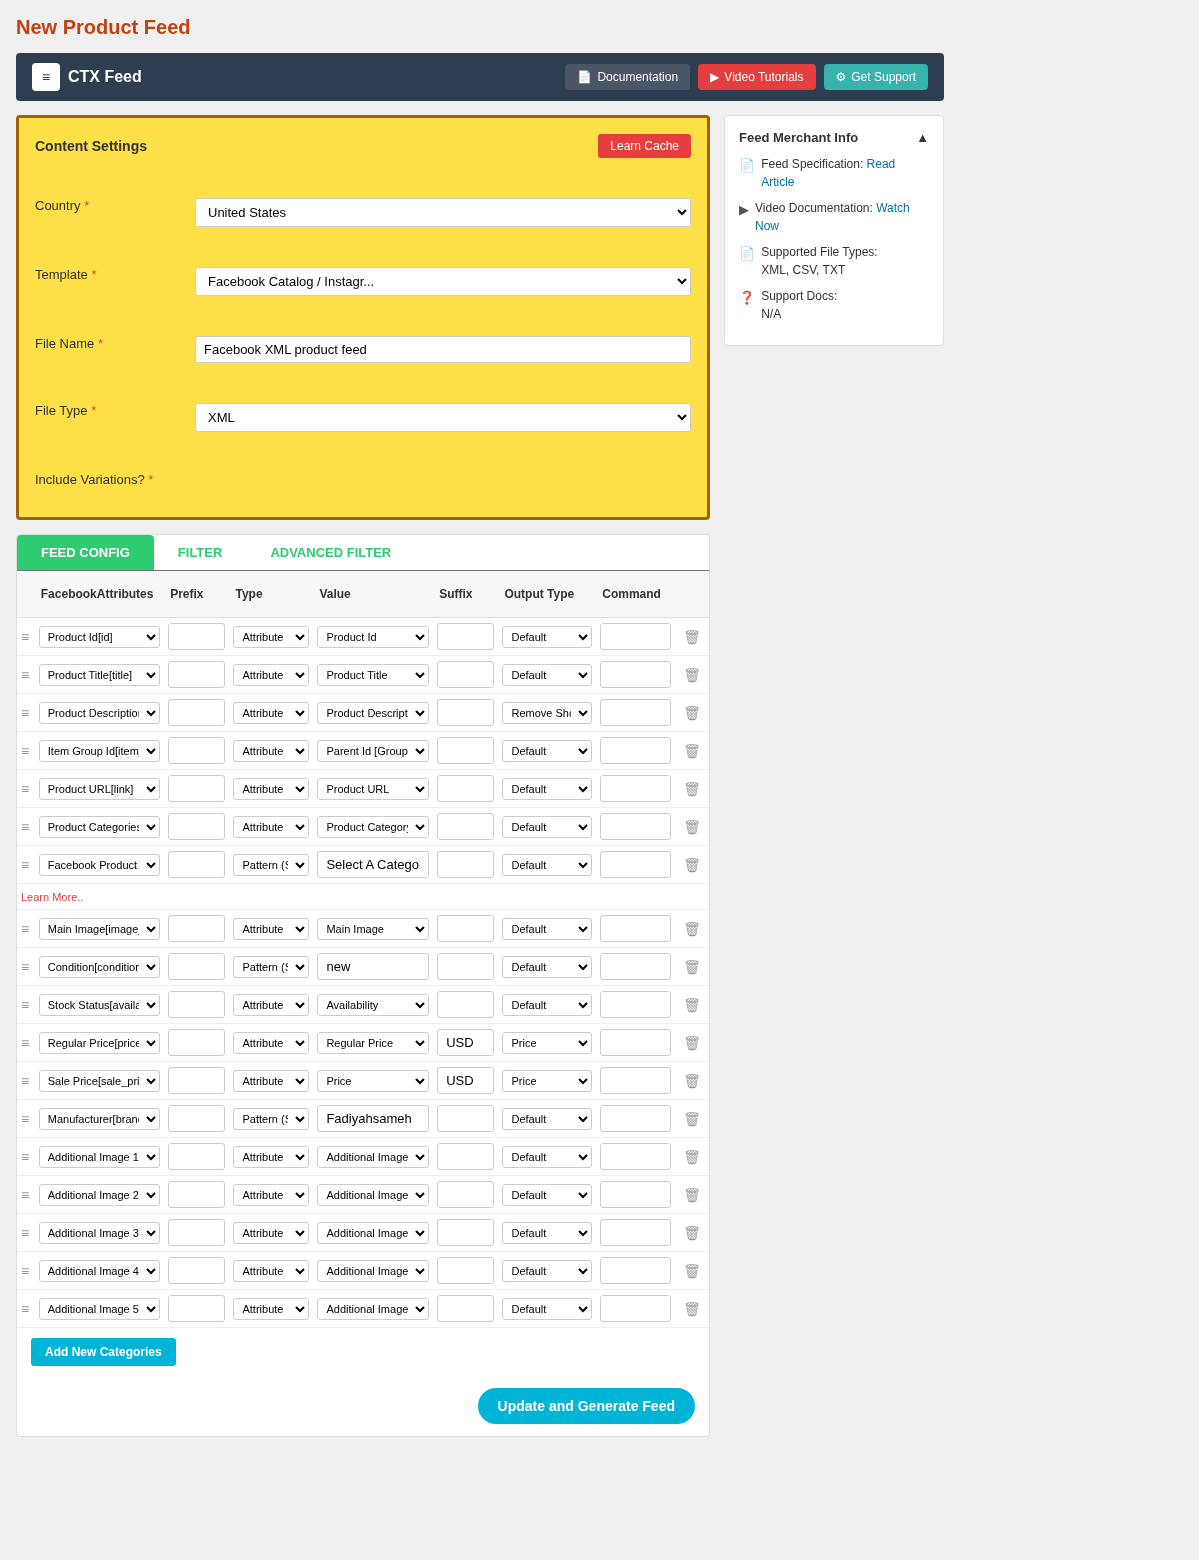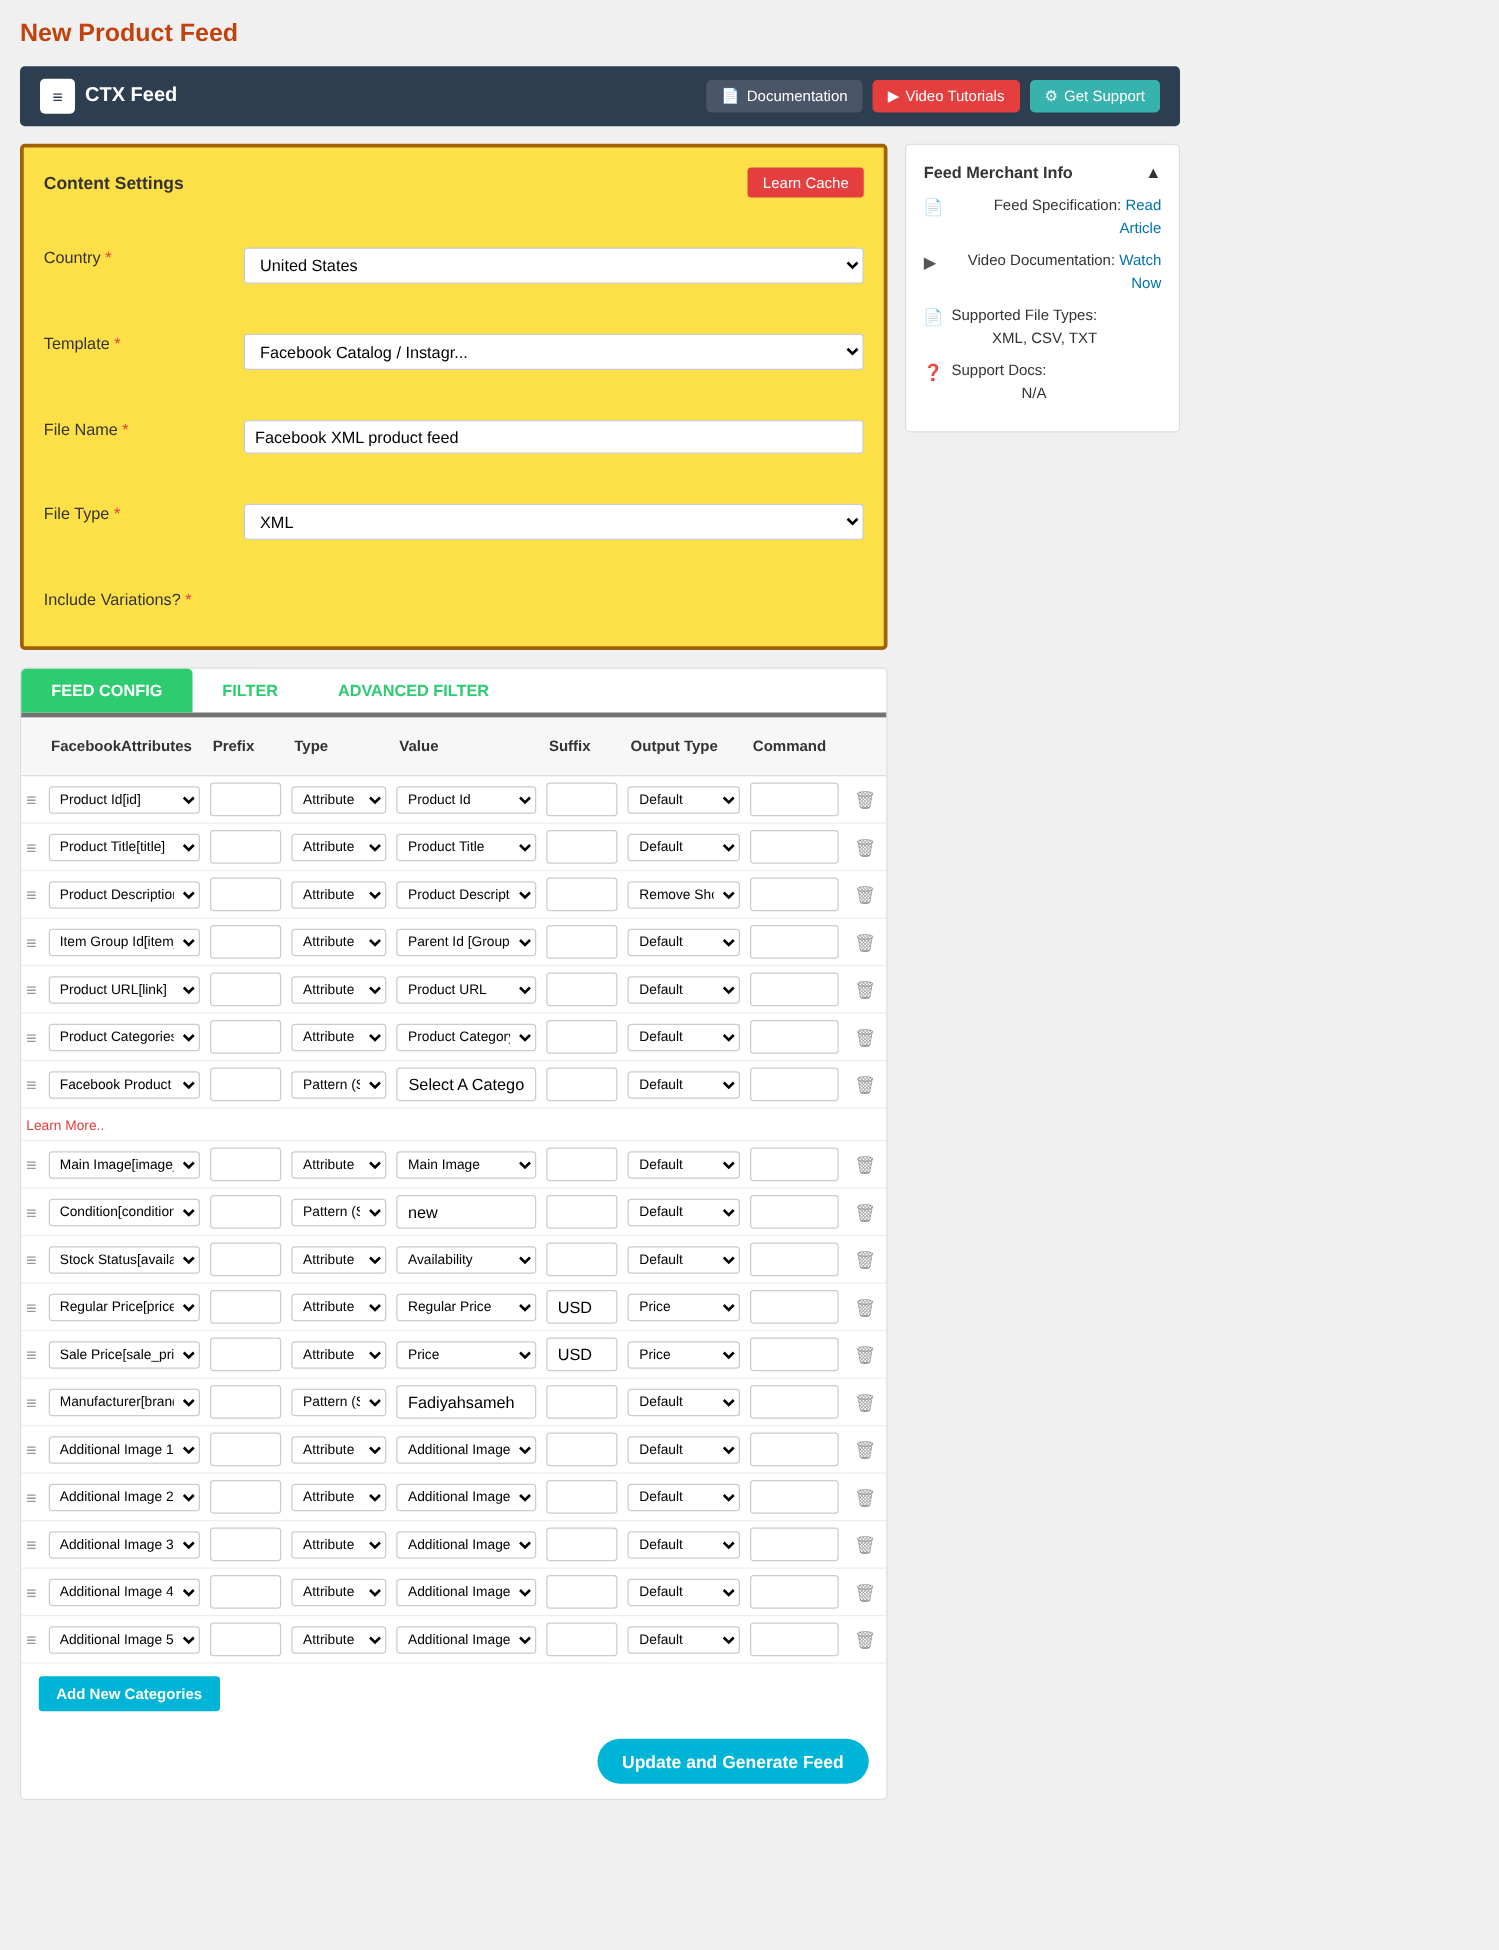--- a/index.html
+++ b/index.html
@@ -8,37 +8,37 @@
     .page-title { font-size: 20px; font-weight: 600; margin-bottom: 14px; color: #c2410c; }
     .header-bar { background: #2c3e50; display: flex; align-items: center; padding: 10px 16px; border-radius: 4px; margin-bottom: 14px; }
     .header-logo { display: flex; align-items: center; gap: 8px; color: #fff; font-size: 16px; font-weight: 600; flex: 1; }
     .logo-icon { background: #fff; color: #2c3e50; width: 28px; height: 28px; border-radius: 4px; display: flex; align-items: center; justify-content: center; font-size: 14px; }
     .header-btns { display: flex; gap: 8px; }
     .btn-doc { background: #4a5568; color: #fff; border: none; padding: 6px 12px; border-radius: 4px; cursor: pointer; font-size: 12px; display: flex; align-items: center; gap: 5px; }
     .btn-video { background: #e53e3e; color: #fff; border: none; padding: 6px 12px; border-radius: 4px; cursor: pointer; font-size: 12px; display: flex; align-items: center; gap: 5px; }
     .btn-support { background: #38b2ac; color: #fff; border: none; padding: 6px 12px; border-radius: 4px; cursor: pointer; font-size: 12px; display: flex; align-items: center; gap: 5px; }
     .main-layout { display: flex; gap: 14px; }
     .left-panel { flex: 1; }
-    .right-panel { width: 220px; text-align: right; }
+    .right-panel { width: 220px; }
     .content-settings { background: #fde047; border: 3px solid #a16207; border-radius: 4px; padding: 16px; margin-bottom: 14px; }
     .settings-header { display: flex; align-items: center; justify-content: space-between; margin-bottom: 16px; }
     .settings-title { font-weight: 600; font-size: 14px; }
     .btn-clear-cache { background: #e53e3e; color: #fff; border: none; padding: 5px 12px; border-radius: 3px; cursor: pointer; font-size: 12px; }
     .form-row { display: flex; align-items: flex-start; margin-bottom: 14px; margin-top: 40px; }
     .form-label { width: 160px; font-size: 13px; }
     .required { color: #e53e3e; }
     .form-control { flex: 1; }
     select, input[type="text"] { width: 100%; padding: 5px 8px; border: 1px solid #ccc; border-radius: 3px; font-size: 13px; background: #fff; }
     .merchant-info { background: #fff; border: 1px solid #ddd; border-radius: 4px; padding: 14px; }
     .merchant-title { font-weight: 600; font-size: 13px; margin-bottom: 10px; display: flex; justify-content: space-between; align-items: center; }
     .merchant-row { display: flex; align-items: flex-start; gap: 6px; margin-bottom: 8px; font-size: 12px; line-height: 1.5; }
     .merchant-row a { color: #0073aa; text-decoration: none; }
     .icon-sm { font-size: 13px; color: #555; flex-shrink: 0; margin-top: 1px; }
     .feed-config-section { background: #fff; border: 1px solid #ddd; border-radius: 4px; }
-    .tabs { display: flex; border-bottom: 4px solid #737373; }
+    .tabs { display: flex; border-bottom: 1px solid #737373; }
     .tab { padding: 10px 24px; cursor: pointer; font-size: 13px; font-weight: 600; border: none; background: transparent; }
     .tab.active { background: #2ecc71; color: #fff; border-radius: 4px 4px 0 0; }
     .tab.inactive { color: #2ecc71; }
     .table-wrapper { overflow-x: auto; }
     table { width: 100%; border-collapse: collapse; }
     thead th { background: #f7f7f7; padding: 16px 6px; text-align: left; font-size: 12px; font-weight: 600; border-bottom: 1px solid #ddd; white-space: nowrap; }
     tbody tr { border-bottom: 1px solid #eee; }
     tbody td { padding: 5px 4px; vertical-align: middle; }
     .drag-handle { color: #999; cursor: grab; font-size: 14px; }
     .row-select { width: 100%; padding: 3px 4px; border: 1px solid #ccc; border-radius: 3px; font-size: 11px; background: #fff; }

